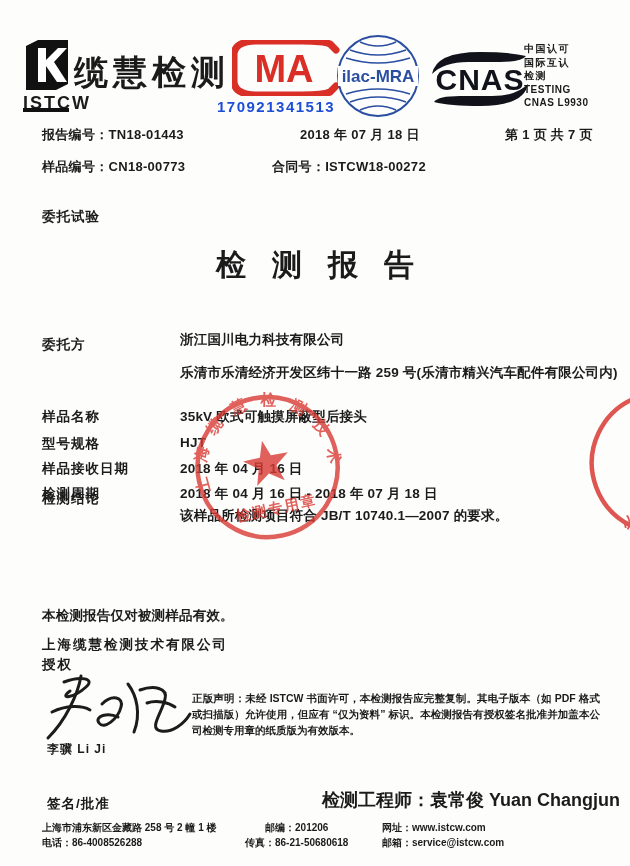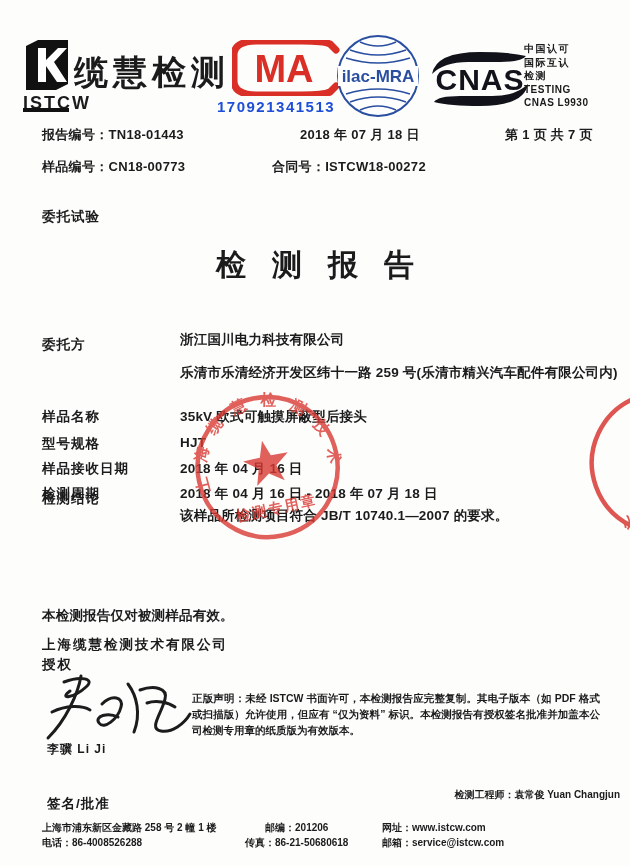--- a/index.html
+++ b/index.html
@@ -15,21 +15,21 @@
   .fieldvalue{font-size:13.5px;font-weight:700;letter-spacing:.2px;}
   .brand-name{font-size:34px;font-weight:700;letter-spacing:5px;}
   .istcw-text{font-size:18px;font-weight:700;letter-spacing:2px;}
   .istcw-bar{width:46px;height:4px;background:#111;}
   .cma-num{font-size:15px;font-weight:700;color:#1d4ed8;letter-spacing:1.5px;}
   .cnas-lines div{font-size:10px;font-weight:700;line-height:13.5px;letter-spacing:1.5px;}
   .cnas-lines div.en{letter-spacing:.5px;}
   .doc-title{width:630px;text-align:center;font-size:30px;font-weight:700;letter-spacing:26px;text-indent:26px;}
   .statement{width:408px;font-size:10.5px;font-weight:700;line-height:16px;text-align:justify;}
   .footer-line{font-size:10px;font-weight:700;line-height:15px;white-space:nowrap;}
-  .engineer{font-size:10px;font-weight:700;}
+  .engineer{font-size:18px;font-weight:700;}
   .seal{opacity:.8;pointer-events:none;}
   .sig-name{font-size:12px;font-weight:700;letter-spacing:1px;}
   .sig-caption{font-size:13.5px;font-weight:700;letter-spacing:1px;}
 </style>
 </head>
 <body>
 
 <div class="page">
 
   <div class="abs" style="left:24px;top:40px;">

